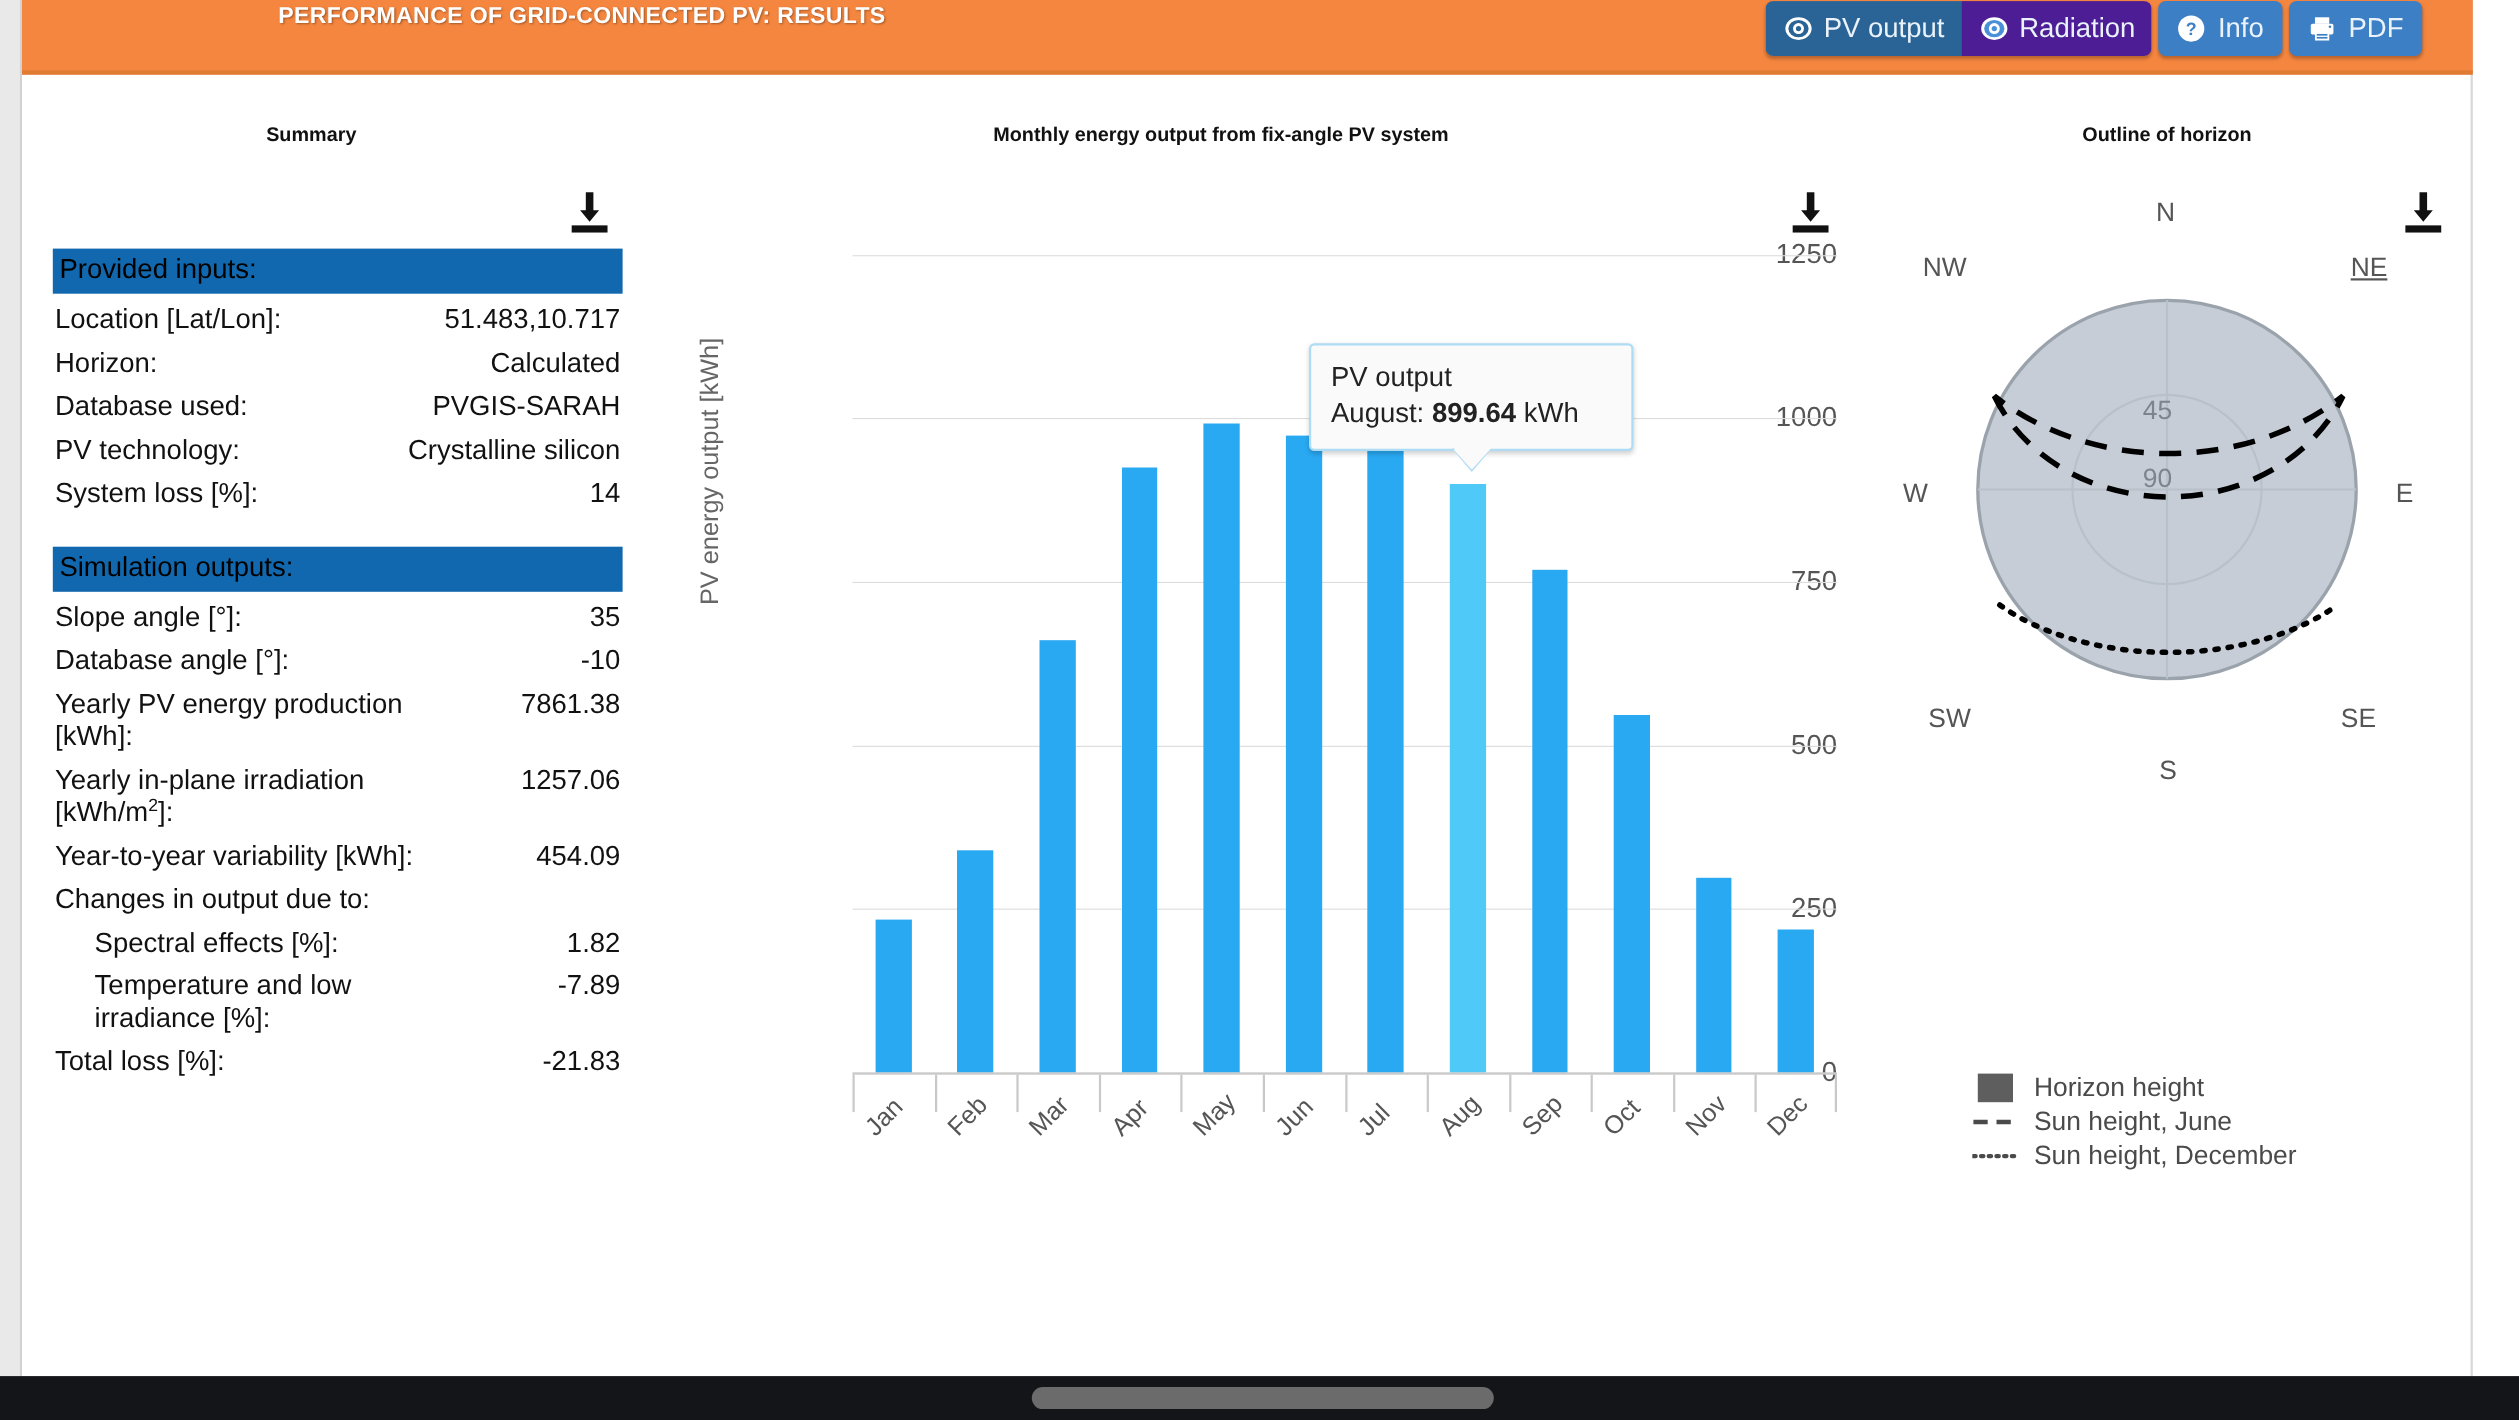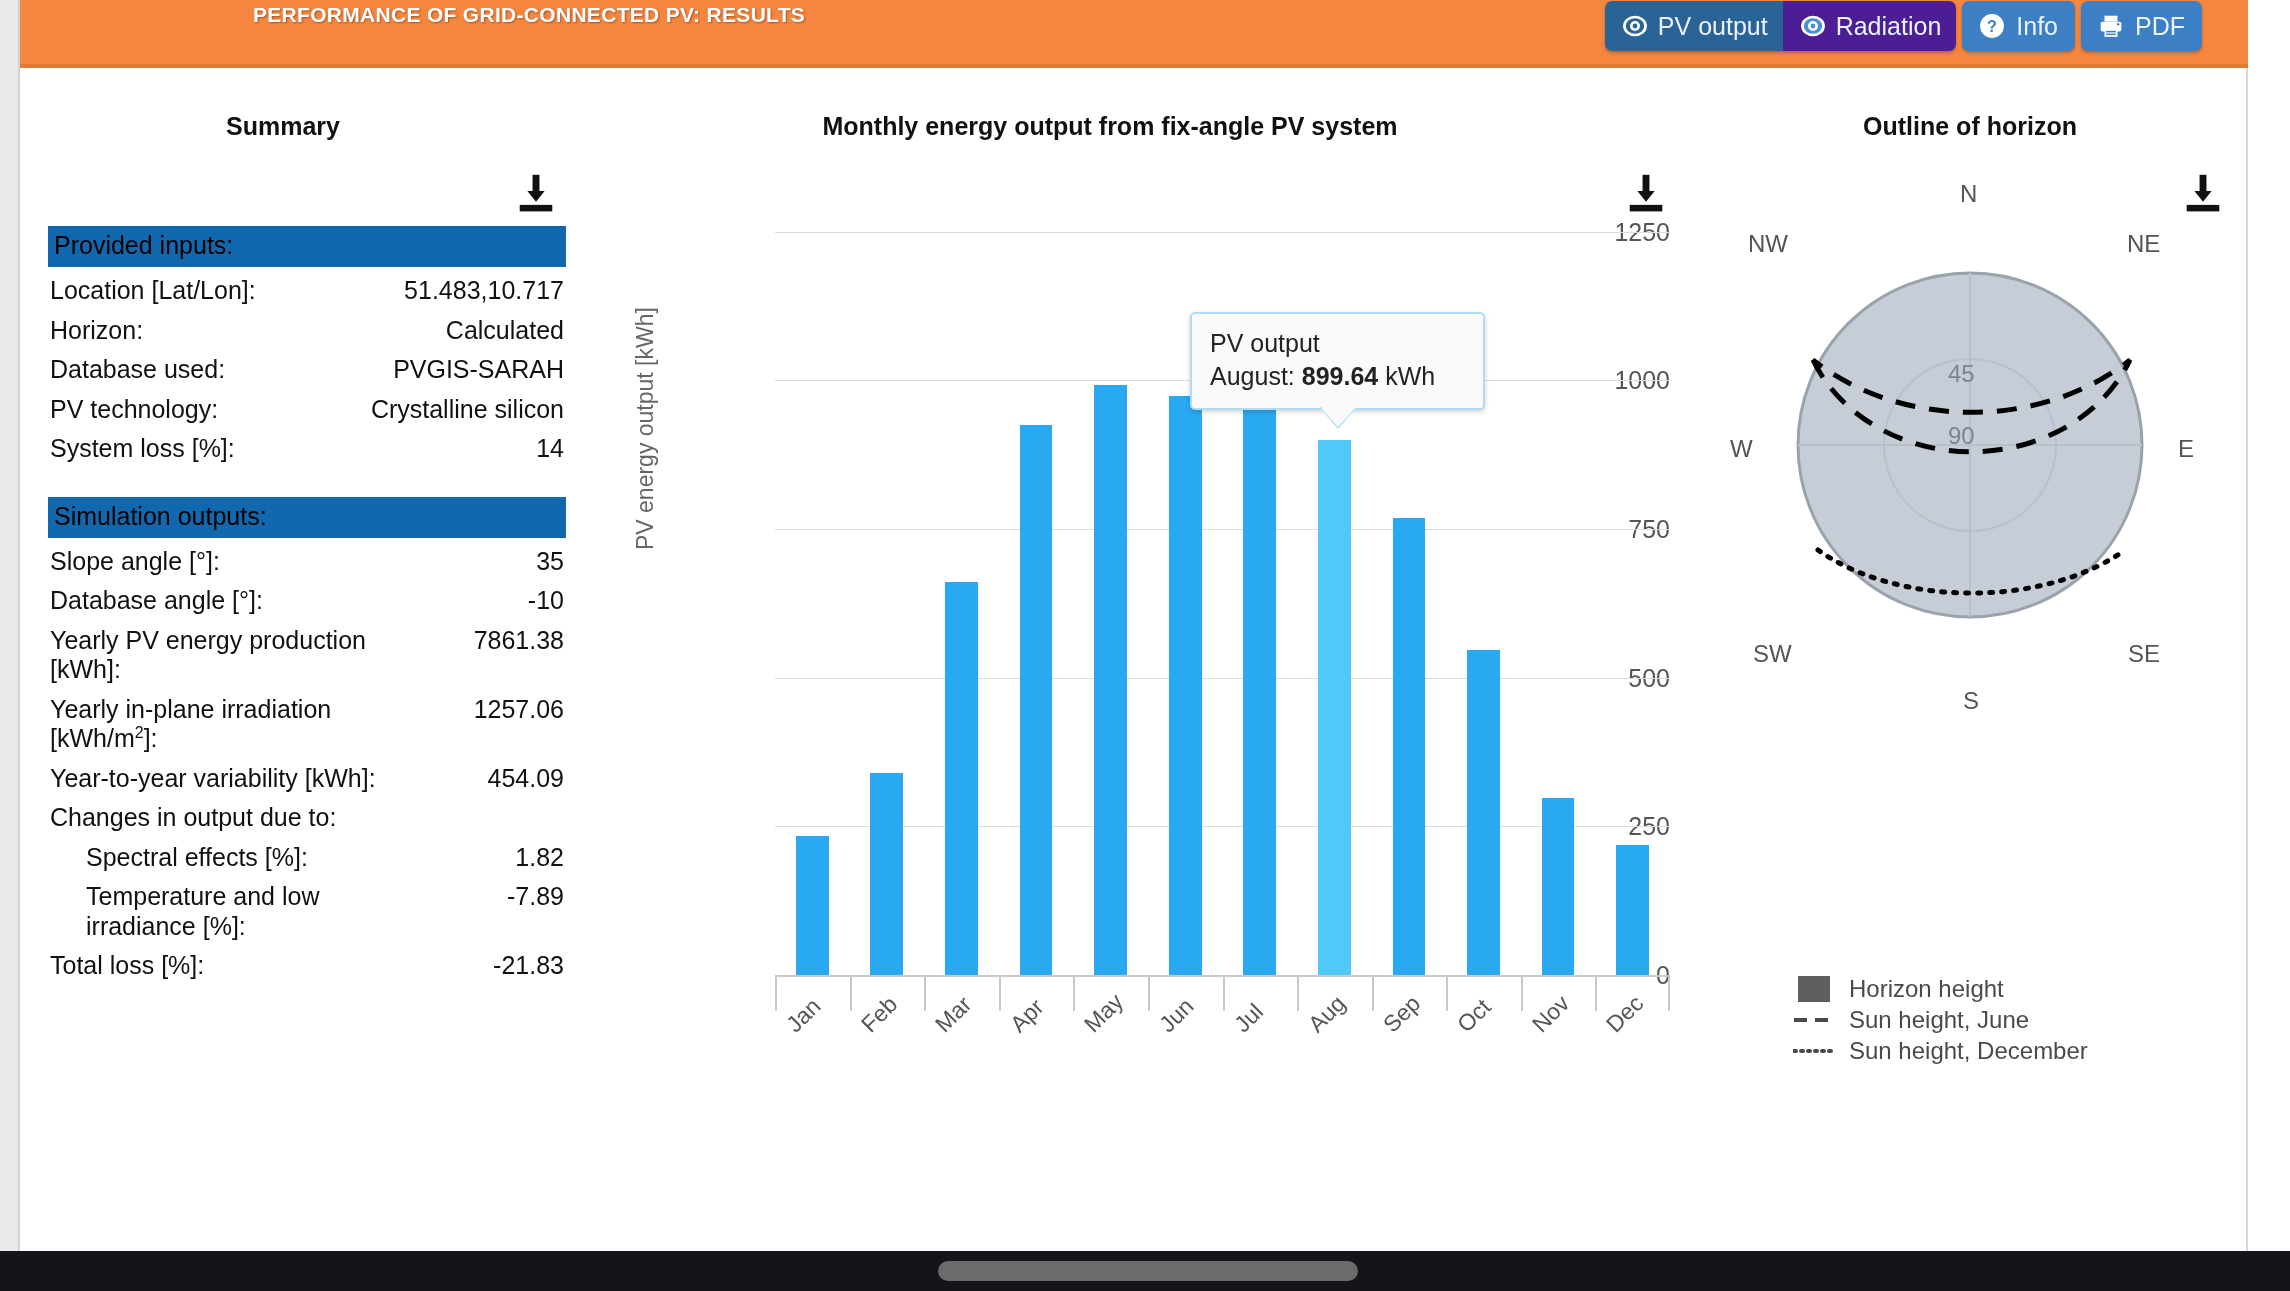--- a/index.html
+++ b/index.html
@@ -41,21 +41,21 @@
   }
   .hbtn.toggle-group { padding:0; gap:0; overflow:hidden; box-shadow:0 2px 3px rgba(0,0,0,0.25); border-radius:7px; display:flex; }
   .hbtn-seg { height:50px; display:flex; align-items:center; gap:10px; padding:0 15px 0 17px; font-size:25px; color:#eaf3fb; cursor:pointer; }
   .seg-active { background:#2A6496; }
   .seg-idle { background:#4c1d95; }
   .hbtn-plain { background:#3D7FC4; }
   .hicon { display:inline-flex; width:26px; height:26px; align-items:center; justify-content:center; flex:0 0 auto; }
   .hicon svg { display:block; }
 
   
-  .col-title { position:absolute; font-size:25px; font-weight:bold; color:#111; text-align:center; }
+  .col-title { position:absolute; font-size:18px; font-weight:bold; color:#111; text-align:center; }
   #title-summary { left:48px; top:112px; width:470px; }
   #title-monthly { left:710px; top:112px; width:800px; }
   #title-horizon { left:1700px; top:112px; width:540px; }
 
   
   .dl-icon { position:absolute; width:46px; height:46px; cursor:pointer; }
   .dl-icon svg { display:block; }
 
   
   .summary { position:absolute; left:48px; top:226px; width:518px; }
@@ -411,21 +411,21 @@
       <circle cx="270" cy="285" r="86" fill="none" stroke="#b8c0c9" stroke-width="2"></circle>
 
       <line x1="270" y1="113" x2="270" y2="457" stroke="#b8c0c9" stroke-width="2"></line>
       <line x1="98" y1="285" x2="442" y2="285" stroke="#b8c0c9" stroke-width="2"></line>
 
       <path d="M 113 200 A 172 150 0 0 0 430 200 A 230 190 0 0 1 113 200 Z" fill="none" stroke="#000" stroke-width="5" stroke-dasharray="20 14"></path>
 
       <path d="M 118 390 A 200 120 0 0 0 425 390" fill="none" stroke="#000" stroke-width="5" stroke-dasharray="3 9" stroke-linecap="round"></path>
     </svg>
     <div class="hz-lab" style="left:260px; top:20px;">N</div>
-    <div class="hz-lab" style="left:427px; top:70px;">NE</div>
+    <div class="hz-lab" style="left:437px; top:70px;text-decoration:underline;">NE</div>
     <div class="hz-lab" style="left:478px; top:275px;">E</div>
     <div class="hz-lab" style="left:428px; top:480px;">SE</div>
     <div class="hz-lab" style="left:263px; top:527px;">S</div>
     <div class="hz-lab" style="left:53px;  top:480px;">SW</div>
     <div class="hz-lab" style="left:30px;  top:275px;">W</div>
     <div class="hz-lab" style="left:48px;  top:70px;">NW</div>
     <div class="hz-lab" style="left:248px; top:200px; color:#7c858f;">45</div>
     <div class="hz-lab" style="left:248px; top:262px; color:#7c858f;">90</div>
   </div>
 

